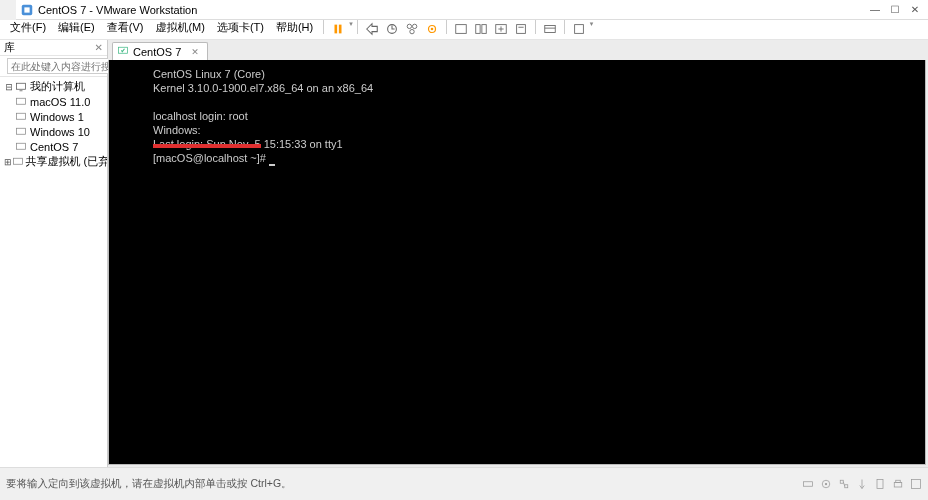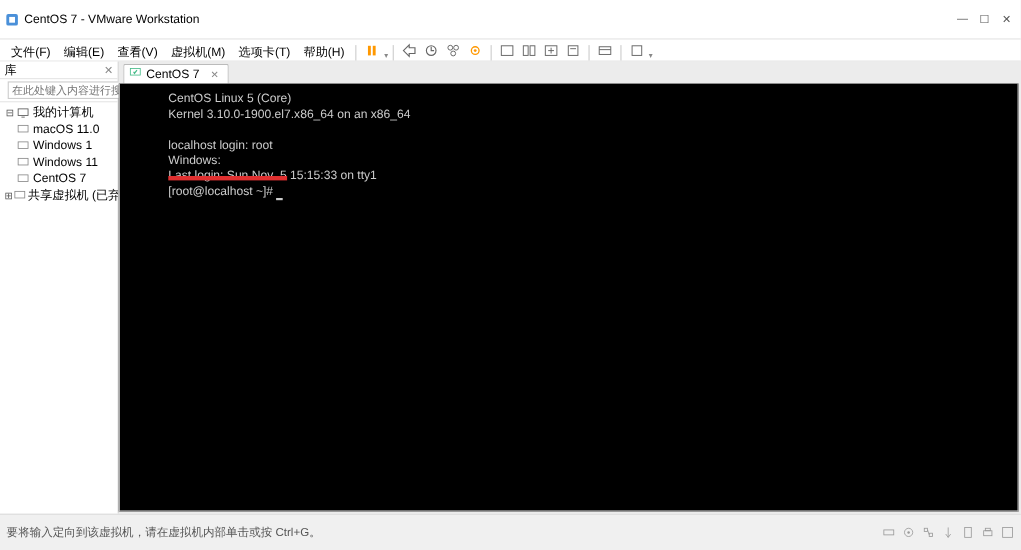--- a/index.html
+++ b/index.html
@@ -1,22 +1,22 @@
 <!DOCTYPE html>
 <html><head>
 <meta charset="utf-8">
 <style>
 * { margin: 0; padding: 0; box-sizing: border-box; font-family: "Microsoft YaHei", sans-serif; }
 body { width: 928px; height: 500px; background: #f0f0f0; overflow: hidden; display: flex; flex-direction: column; }
-.titlebar { height: 36px; background: #fff; display: flex; align-items: center; padding: 0 4px; font-size: 11px; border-bottom: 1px solid #ddd; }
+.titlebar { height: 20px; background: #fff; display: flex; align-items: center; padding: 0 4px; font-size: 11px; border-bottom: 1px solid #ddd; margin-left: 16px; }
 .titlebar .app-icon { width: 14px; height: 14px; margin-right: 4px; display: inline-flex; align-items: center; justify-content: center; }
 .titlebar .title { flex: 1; }
 .titlebar .win-controls { display: flex; gap: 2px; }
 .titlebar .win-btn { width: 18px; height: 14px; display: flex; align-items: center; justify-content: center; font-size: 10px; color: #555; cursor: pointer; }
-.menubar { height: 20px; background: #fff; display: flex; align-items: flex-end; padding: 0 4px; font-size: 11px; border-bottom: 1px solid #e5e5e5; }
+.menubar { height: 20px; background: #fff; display: flex; align-items: flex-start; padding: 0 4px; font-size: 11px; border-bottom: 1px solid #e5e5e5; }
 .menubar .menu-item { padding: 0 6px; cursor: pointer; }
 .menubar .sep { width: 1px; height: 14px; background: #ccc; margin: 0 4px; }
 .menubar .tool-btn { width: 20px; height: 18px; display: flex; align-items: center; justify-content: center; cursor: pointer; color: #666; }
 .menubar .tool-btn.orange { color: #ff9800; }
 .menubar .tool-btn svg { width: 14px; height: 14px; }
 .menubar .dropdown-arrow { font-size: 7px; margin-left: 1px; color: #888; }
 .main-area { flex: 1; display: flex; min-height: 0; }
 .sidebar { width: 108px; background: #fff; border-right: 1px solid #ccc; display: flex; flex-direction: column; }
 .sidebar-header { height: 16px; display: flex; align-items: center; justify-content: space-between; padding: 0 4px; font-size: 11px; border-bottom: 1px solid #e5e5e5; }
 .sidebar-header .close-x { cursor: pointer; color: #888; font-size: 10px; }
@@ -183,21 +183,21 @@
             </svg>
           </span>
         <span>Windows 1</span>
       </div>
       <div class="tree-item level1">
         <span class="icon">
             <svg viewBox="0 0 16 16" width="12" height="12">
               <rect x="2" y="3" width="12" height="8" fill="none" stroke="#888"></rect>
             </svg>
           </span>
-        <span>Windows 11</span>
+        <span>Windows 10</span>
       </div>
       <div class="tree-item level1">
         <span class="icon">
             <svg viewBox="0 0 16 16" width="12" height="12">
               <rect x="2" y="3" width="12" height="8" fill="none" stroke="#888"></rect>
             </svg>
           </span>
         <span>CentOS 7</span>
       </div>
       <div class="tree-item">
@@ -219,27 +219,27 @@
           <svg viewBox="0 0 16 16" width="12" height="12">
               <rect x="2" y="3" width="12" height="8" fill="none" stroke="#4b8"></rect>
               <path d="M6 7 L7 9 L10 5" stroke="#4b8" fill="none" stroke-width="1.5"></path>
             </svg>
         </span>
         <span>CentOS 7</span>
         <span class="close-x">✕</span>
       </div>
     </div>
     <div class="console">
-      <div class="console-text"><span>CentOS Linux 5 (Core)</span>
+      <div class="console-text"><span>CentOS Linux 7 (Core)</span>
 <span>Kernel 3.10.0-1900.el7.x86_64 on an x86_64</span>
 <span></span>
 <span>localhost login: root</span>
 <span>Windows:</span>
 <span>Last login: Sun Nov  5 15:15:33 on tty1</span>
-<span>[root@localhost ~]# </span><span class="cursor"></span></div>
+<span>[macOS@localhost ~]# </span><span class="cursor"></span></div>
       <div class="highlight"></div>
     </div>
   </div>
 </div>
 
 <div class="statusbar">
   <span class="status-text">要将输入定向到该虚拟机，请在虚拟机内部单击或按 Ctrl+G。</span>
   <div class="status-icons">
     <span class="sb-icon"><svg viewBox="0 0 16 16">
           <rect x="2" y="5" width="12" height="6" fill="none" stroke="currentColor"></rect>

